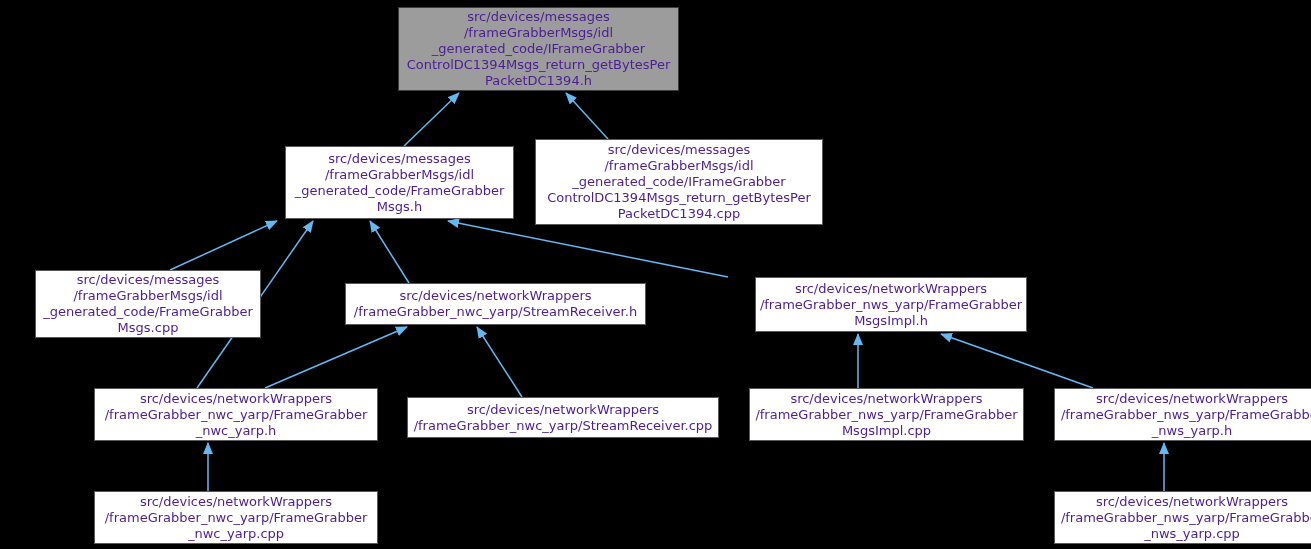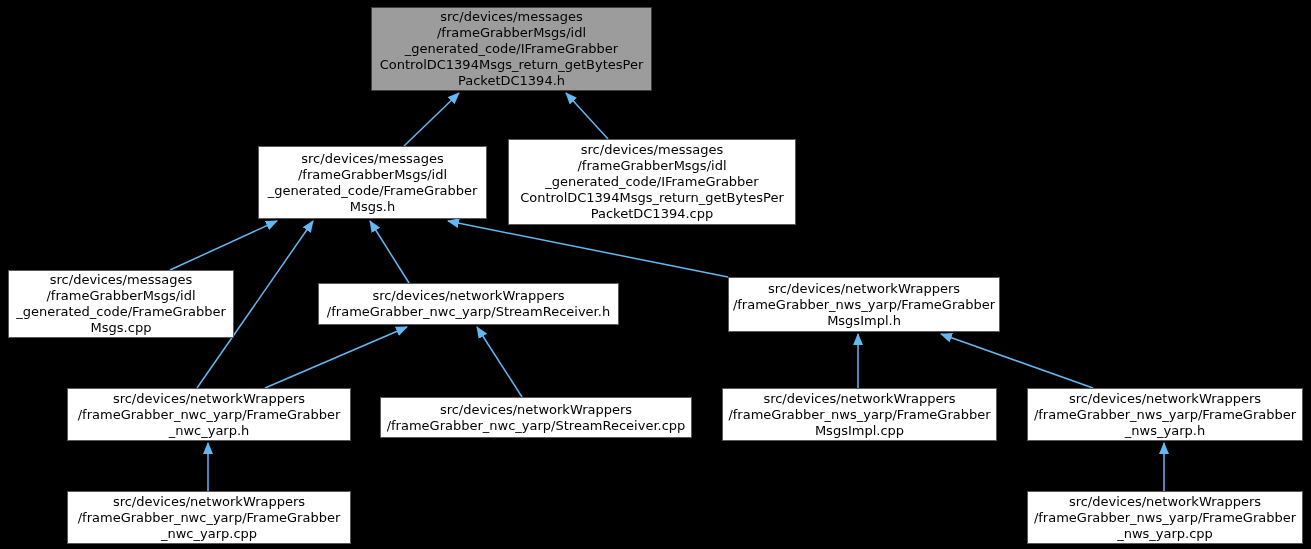--- a/index.html
+++ b/index.html
@@ -17,30 +17,31 @@
     width: 1311px; height: 549px;
     pointer-events: none;
   }
   svg.edges line { stroke: var(--arrow, #63b8f2); stroke-width: 1.5; }
   svg.edges marker path { fill: var(--arrow, #63b8f2); }
   .node {
     position: absolute;
     box-sizing: border-box;
     background: var(--node-fill, #fff);
     border: 1px solid var(--node-border, #595959);
-    color: #000000;
+    color: #4c1d95;
     font-size: 13px;
     line-height: 16px;
     text-align: center;
     white-space: pre-line;
     display: flex;
     align-items: center;
     justify-content: center;
     padding: 1px 4px;
     cursor: pointer;
+    margin-left: 27px;
   }
   .node.highlight {
     background: var(--hl-fill, #9c9c9c);
     border-color: var(--hl-border, #3d3d3d);
     cursor: default;
   }
 </style>
 </head>
 <body>
 

